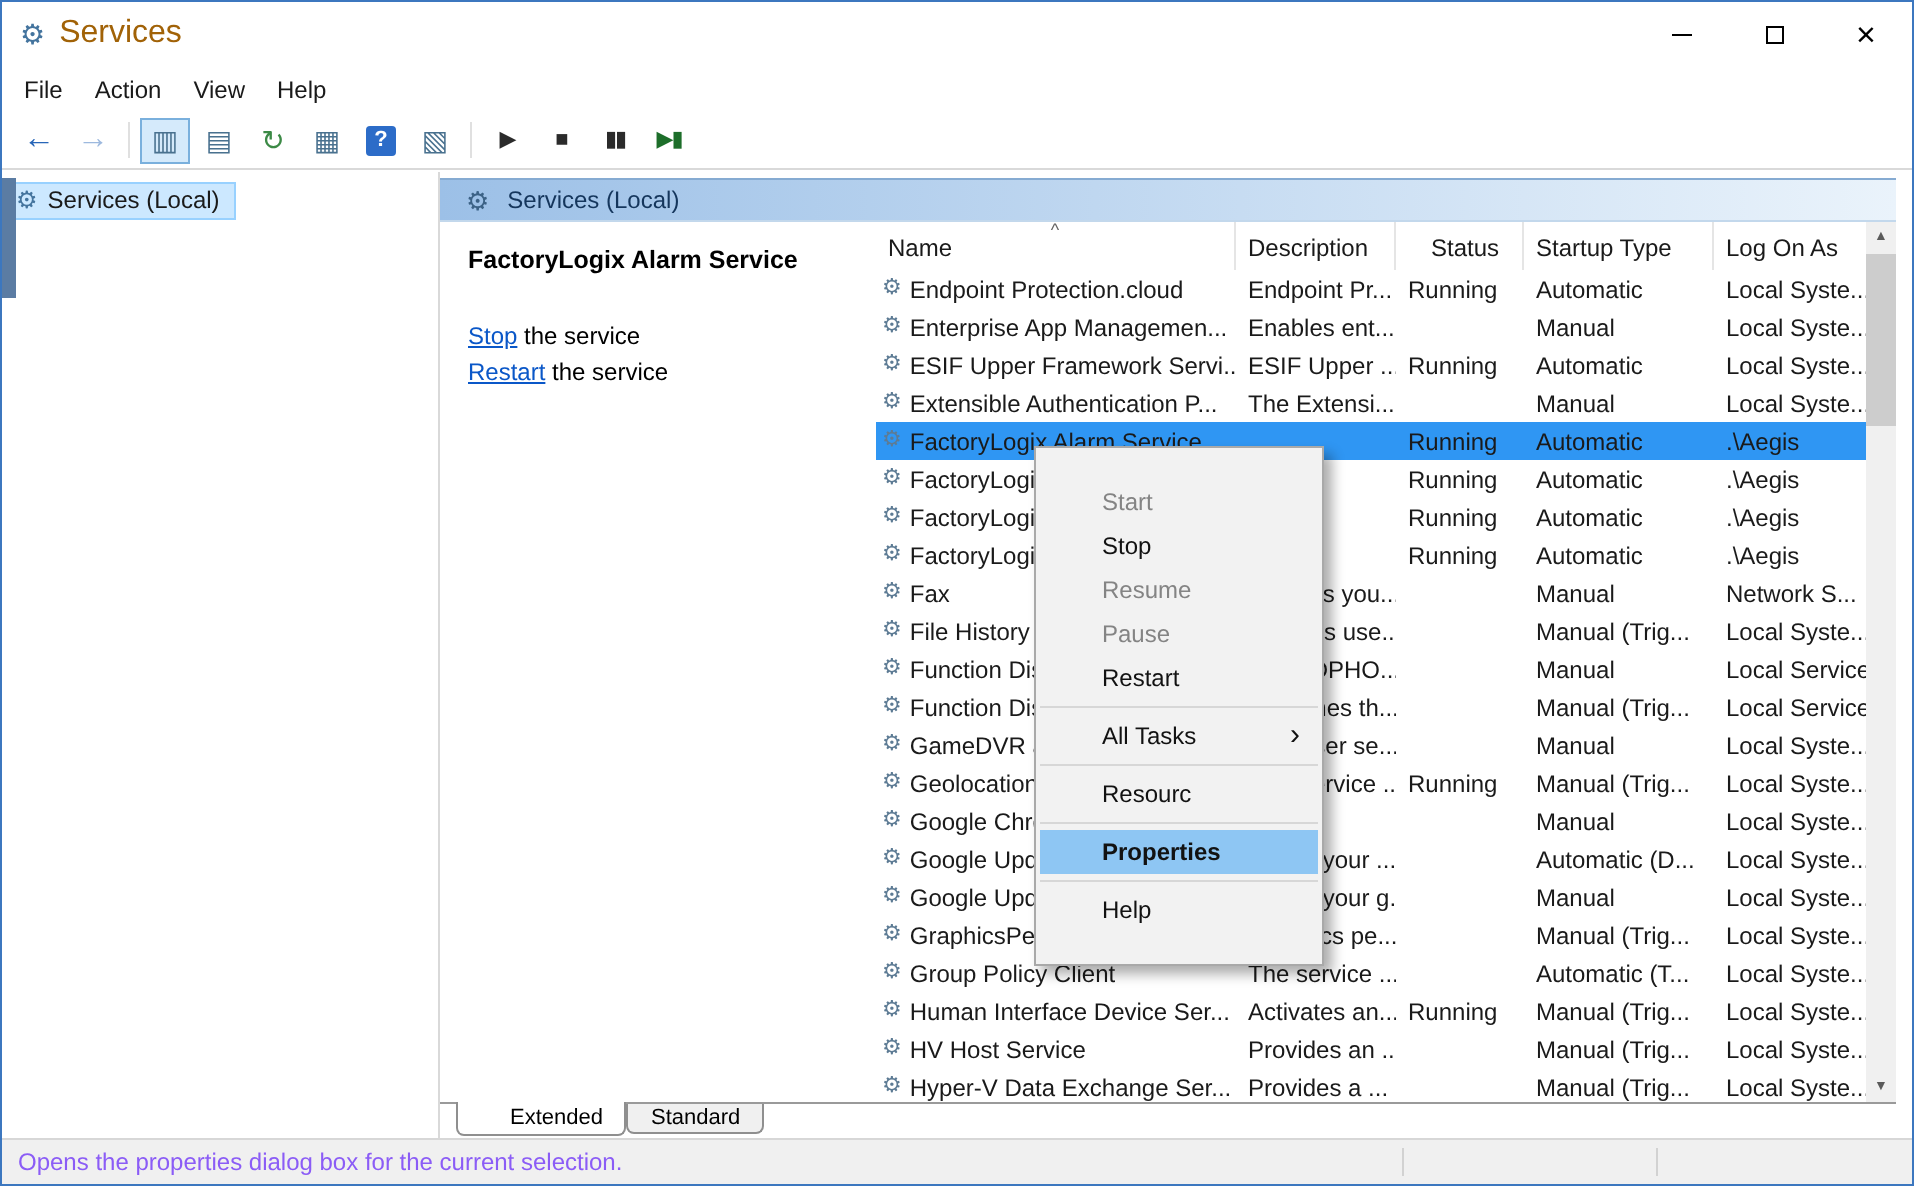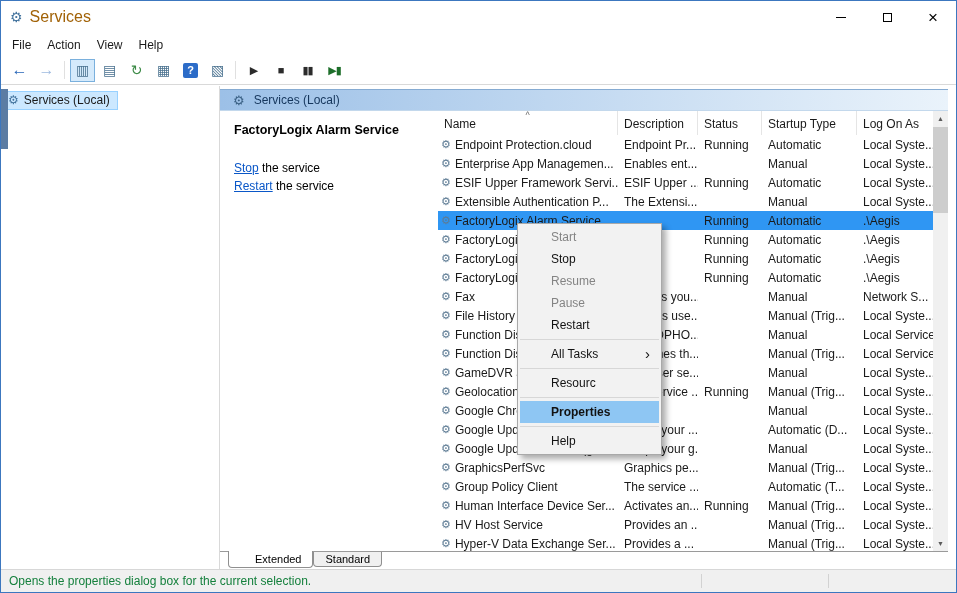--- a/index.html
+++ b/index.html
@@ -49,47 +49,47 @@
   .content { position:absolute; top:25px; left:0; right:0; bottom:18px; display:flex; }
   
   .taskpad { width:218px; padding:12px 6px 0 14px; }
   .taskpad-title { font-weight:bold; font-size:12.5px; color:#000; margin-bottom:24px; }
   .action-line { margin-bottom:4px; color:#000; }
   .action-link { color:#0a57c8; text-decoration:underline; cursor:pointer; }
   
   .list-area { flex:1; position:relative; overflow:hidden; }
   .table-header { height:24px; display:flex; }
   .col { position:relative; padding:6px 0 0 6px; border-right:1px solid #e5e5e5; color:#1a1a1a; white-space:nowrap; overflow:hidden; }
-  .col-0 { width:180px; } .col-1 { width:80px; } .col-2 { width:64px; } .col-3 { width:95px; } .col-4 { flex:1; border-right:none; }
+  .col-0 { width:180px; } .col-1 { width:80px; } .col-2 { width:64px;text-align:center; } .col-3 { width:95px; } .col-4 { flex:1; border-right:none; }
   .sort-arrow { position:absolute; top:-1px; left:50%; transform:translateX(-50%); font-size:9px; color:#666; }
   .service-list { }
   .row { height:19px; display:flex; align-items:center; }
   .row.selected { background:#2f96f3; }
   .cell { padding-left:6px; white-space:nowrap; overflow:hidden; height:100%; display:flex; align-items:center; }
   .cell.c0 { width:180px; gap:4px; padding-left:3px; }
   .cell.c1 { width:80px; } .cell.c2 { width:64px; } .cell.c3 { width:95px; } .cell.c4 { flex:1; }
   .svc-icon { font-size:11px; color:#5d7b94; line-height:1; }
   
   .vscroll { width:15px; background:#f0f0f0; position:relative; }
   .scroll-arrow { height:15px; display:flex; align-items:center; justify-content:center; font-size:7px; color:#5a5a5a; }
   .scroll-arrow.down { position:absolute; bottom:0; left:0; right:0; }
   .scroll-thumb { position:absolute; top:16px; left:0; right:0; height:86px; background:#cdcdcd; }
   
   .tabstrip { position:absolute; bottom:0; left:0; right:0; height:18px; border-top:1px solid #9a9a9a; background:#fff; display:flex; padding-left:8px; }
   .vtab { position:relative; padding:1px 11px 0; font-size:11px; border:1px solid #8f8f8f; border-top:none;
     border-bottom-left-radius:4px; border-bottom-right-radius:4px; background:#f0f0f0; height:15px; color:#000; }
   .vtab.active { background:#fff; height:17px; margin-top:-1px; padding-top:2px; z-index:2;padding-left:26px; }
   
   .statusbar { position:absolute; left:0; right:0; bottom:0; height:23px; background:#f0f0f0; border-top:1px solid #d7d7d7;
-    display:flex; align-items:center; padding-left:8px; color:#15803d; }
+    display:flex; align-items:center; padding-left:8px; color:#8b5cf6; }
   .sb-sep { position:absolute; top:4px; bottom:4px; width:1px; background:#d2d2d2; }
   .sb-sep.s1 { left:700px; } .sb-sep.s2 { left:827px; }
   
   .context-menu { position:absolute; left:516px; top:222px; width:145px; background:#f2f2f2; border:1px solid #a9a9a9;
-    box-shadow:4px 4px 6px rgba(0,0,0,.33); padding:2px 0; z-index:50; }
+    box-shadow:4px 4px 6px rgba(0,0,0,.33); padding:16px 0; z-index:50; }
   .cm-item { height:22px; line-height:22px; margin:0 2px; padding-left:31px; position:relative; color:#121212; cursor:default; }
   .cm-item.disabled { color:#848484; }
   .cm-item.highlighted { background:#8ec6f3; font-weight:bold; }
   .cm-arrow { position:absolute; right:9px; top:0; font-size:15px; font-weight:normal; }
   .cm-sep { height:1px; background:#d7d7d7; margin:3px 2px; }
 </style>
 </head>
 <body>
 
 <div class="window">

